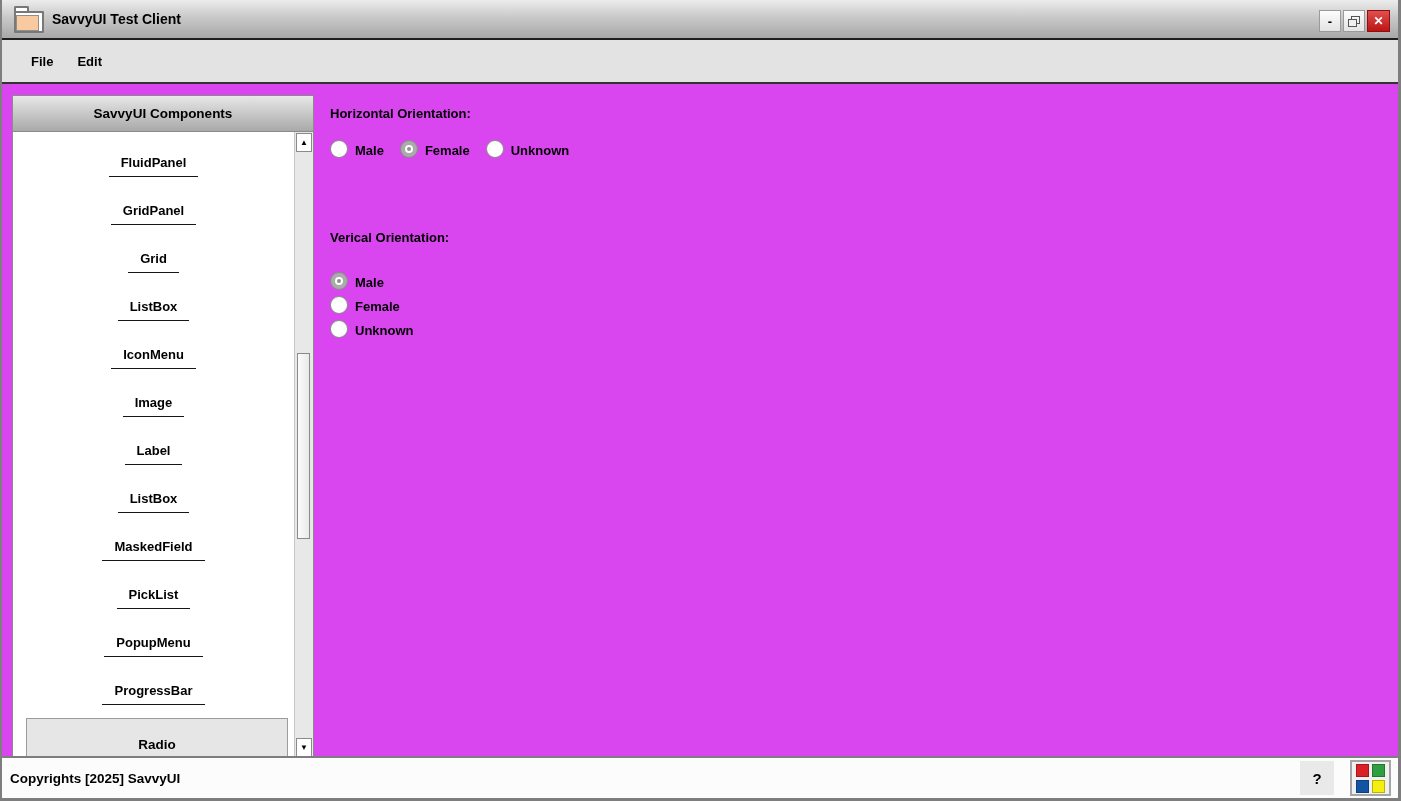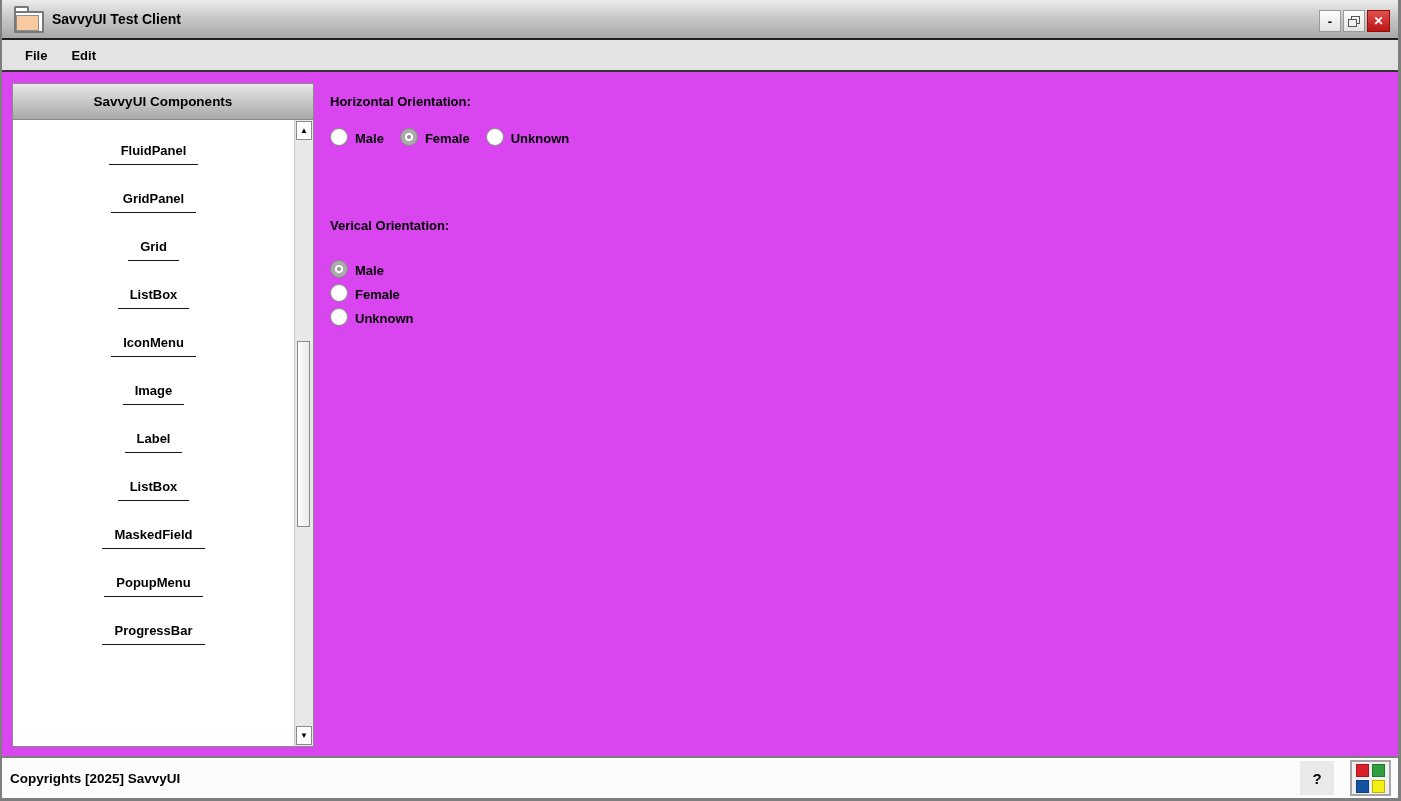--- a/index.html
+++ b/index.html
@@ -23,22 +23,22 @@
   .win-controls { position:absolute; top:10px; right:8px; display:flex; gap:2px; }
   .win-btn { width:22px; height:22px; border:1px solid #9a9a9a; background:linear-gradient(#fdfdfd,#e3e3e3);
              display:flex; align-items:center; justify-content:center; font-size:13px; cursor:pointer; }
   .win-btn.close { width:23px; background:linear-gradient(#e0504e,#bd1414); border-color:#8d0f0f;
                    color:#fff; font-size:12px; }
   .max-icon { position:relative; width:12px; height:11px; }
   .max-icon .r1 { position:absolute; right:0; top:0; width:9px; height:8px; border:1px solid #555; }
   .max-icon .r2 { position:absolute; left:0; bottom:0; width:9px; height:8px; border:1px solid #555; background:#efefef; }
 
   
-  .menubar { height:32px; background:#e3e3e3; border-bottom:2px solid #333;
-             display:flex; align-items:center; padding-left:11px; }
+  .menubar { height:44px; background:#e3e3e3; border-bottom:2px solid #333;
+             display:flex; align-items:center; padding-left:17px; }
   .menu-item { font-size:13px; padding:0 12px; cursor:pointer; }
 
   
   .content { position:relative; width:100%; height:684px; background:#d946ef; }
 
   
   .sidebar { position:absolute; left:10px; top:11px; width:302px; height:664px;
              border:1px solid #8a8a8a; background:#fff; }
   .sidebar-header { height:36px; background:linear-gradient(#e7e7e7,#a9a9a9);
                     border-bottom:1px solid #8a8a8a; display:flex; align-items:center;
@@ -147,24 +147,30 @@
             <div class="list-item">
               <span class="list-link">Label</span>
             </div>
             <div class="list-item">
               <span class="list-link">ListBox</span>
             </div>
             <div class="list-item">
               <span class="list-link">MaskedField</span>
             </div>
             <div class="list-item">
+              <span class="list-link">PickList</span>
+            </div>
+            <div class="list-item">
               <span class="list-link">PopupMenu</span>
             </div>
             <div class="list-item">
               <span class="list-link">ProgressBar</span>
+            </div>
+            <div class="list-item selected">
+              <span class="">Radio</span>
             </div>
           </div>
         <div class="scrollbar">
           <div class="sb-btn sb-up">▲</div>
           <div class="sb-thumb"></div>
           <div class="sb-btn sb-down">▼</div>
         </div>
       </div>
     </div>
 

